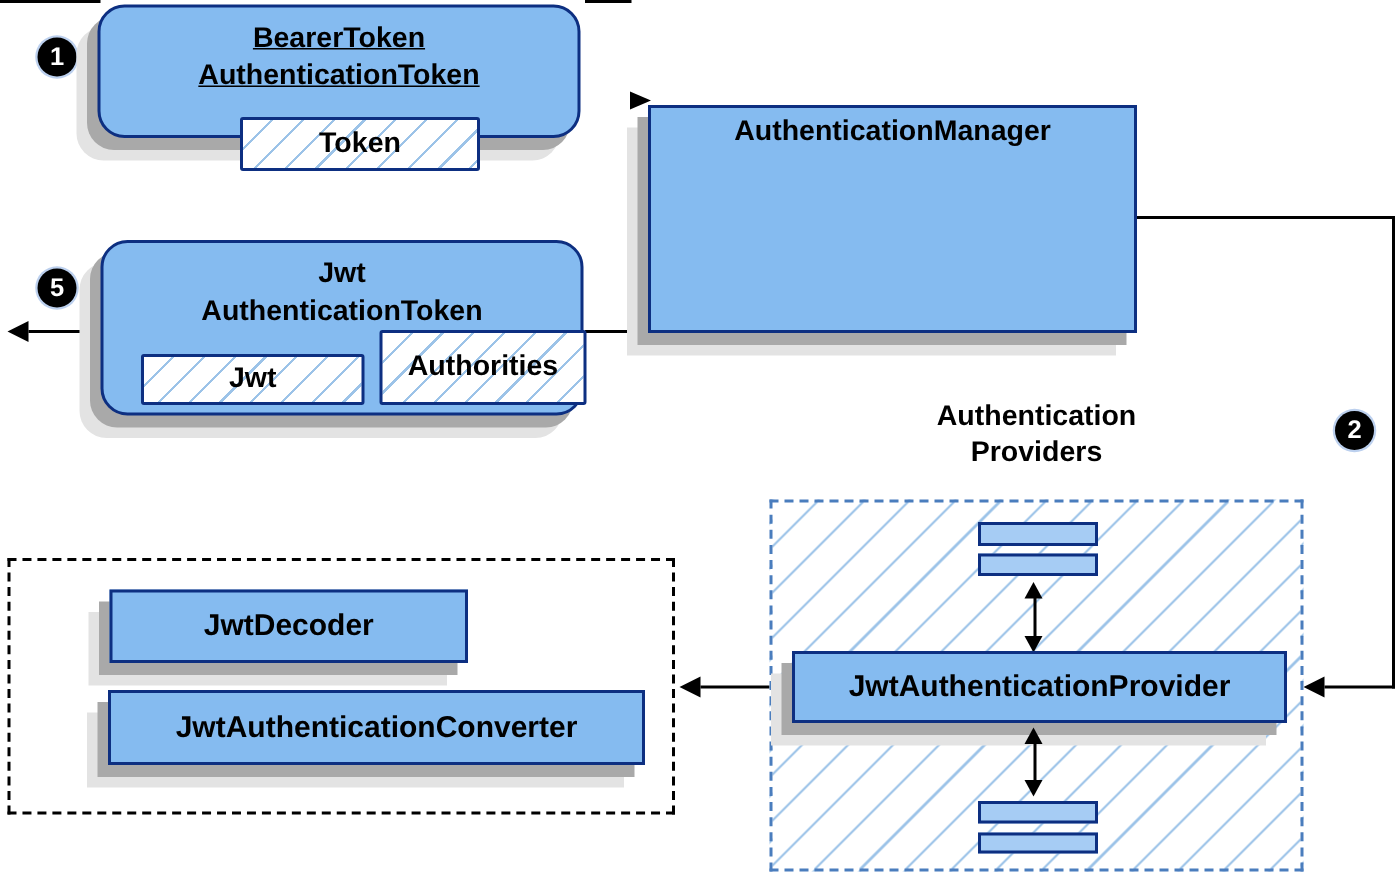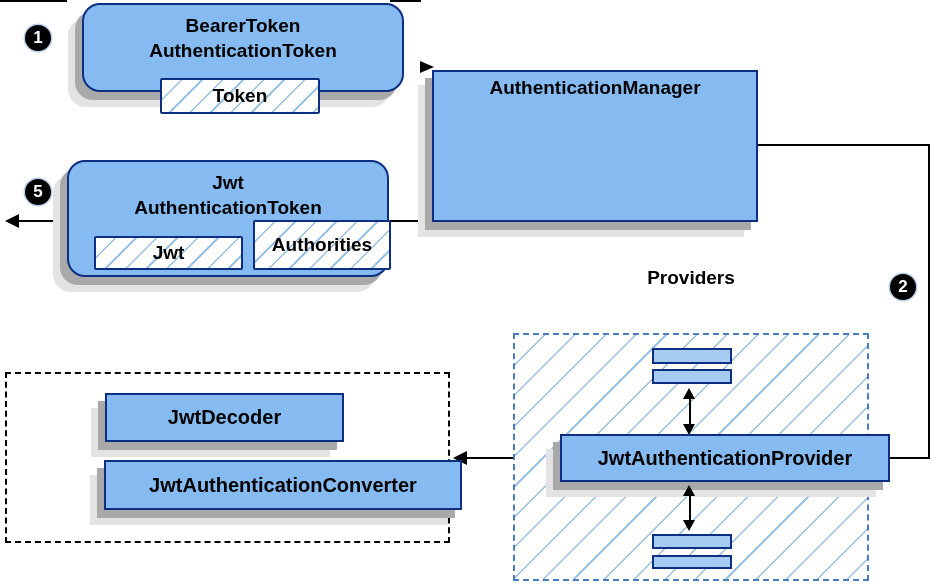--- a/index.html
+++ b/index.html
@@ -23,21 +23,21 @@
   .vline{position:absolute;width:2px;background:var(--line);}
   .head-right{position:absolute;width:0;height:0;border-top:6px solid transparent;border-bottom:6px solid transparent;border-left:14px solid var(--line);}
   .head-left{position:absolute;width:0;height:0;border-top:7px solid transparent;border-bottom:7px solid transparent;border-right:14px solid var(--line);}
   .head-up{position:absolute;width:0;height:0;border-left:6px solid transparent;border-right:6px solid transparent;border-bottom:11px solid var(--line);}
   .head-down{position:absolute;width:0;height:0;border-left:6px solid transparent;border-right:6px solid transparent;border-top:11px solid var(--line);}
 
   .node{position:absolute;background:var(--node-fill);border:2px solid var(--node-border);color:#000;font-weight:bold;}
   .shadow{box-shadow:-7px 8px 0 var(--shadow-dark),-14px 15px 0 var(--shadow-light);}
   .rounded{border-radius:18px;}
   .node .title{width:100%;text-align:center;font-size:19px;line-height:25px;}
-  .center-flex{display:flex;align-items:center;justify-content:center;margin-left:32px;}
+  .center-flex{display:flex;align-items:center;justify-content:center;}
 
   .chip{position:absolute;background:#fff;border:2px solid var(--node-border);border-radius:2px;
         display:flex;align-items:center;justify-content:center;
         font-weight:bold;font-size:19px;color:#000;}
   .hatch-sm{background-image:repeating-linear-gradient(135deg,rgba(0,0,0,0) 0px,rgba(0,0,0,0) 13px,var(--hatch-line) 13px,var(--hatch-line) 14.5px);background-color:#fff;margin-left:16px;}
   .hatch-lg{background-image:repeating-linear-gradient(135deg,rgba(0,0,0,0) 0px,rgba(0,0,0,0) 20px,var(--hatch-line) 20px,var(--hatch-line) 21.5px);background-color:#fff;}
 
   .badge{position:absolute;width:26px;height:26px;border-radius:50%;background:var(--badge-bg);color:var(--badge-text);
          font-weight:bold;font-size:17px;display:flex;align-items:center;justify-content:center;
          box-shadow:0 0 0 1.5px rgba(133,170,224,.55);}
@@ -71,21 +71,21 @@
 
   <div class="hline" style="left:19px;top:220px;width:48px;"></div>
   <div class="head-left" style="left:5px;top:214px;"></div>
 
   <div class="badge" style="left:25px;top:25px;">1</div>
   <div class="badge" style="left:890px;top:274px;">2</div>
   <div class="badge" style="left:27px;top:407px;">3</div>
   <div class="badge" style="left:27px;top:475px;">4</div>
   <div class="badge" style="left:25px;top:179px;">5</div>
 
-  <div class="node rounded shadow" style="left:82px;top:3px;width:322px;height:89px;">
+  <div class="node rounded shadow" style="left:65px;top:3px;width:322px;height:89px;text-decoration:underline;">
     <div class="title" style="padding-top:8px;">
       <div>BearerToken</div>
       <div>AuthenticationToken</div>
     </div>
   </div>
   <div class="chip hatch-sm" style="left:144px;top:78px;width:160px;height:36px;">Token</div>
 
   <div class="node shadow" style="left:432px;top:70px;width:326px;height:152px;">
     <div class="title" style="padding-top:3px;">AuthenticationManager</div>
   </div>
@@ -93,20 +93,21 @@
   <div class="node rounded shadow" style="left:67px;top:160px;width:322px;height:117px;">
     <div class="title" style="padding-top:8px;">
       <div>Jwt</div>
       <div>AuthenticationToken</div>
     </div>
   </div>
   <div class="chip hatch-sm" style="left:78px;top:236px;width:149px;height:34px;">Jwt</div>
   <div class="chip hatch-sm" style="left:237px;top:220px;width:138px;height:50px;">Authorities</div>
 
   <div class="heading" style="left:556px;top:266px;width:270px;">
+    <div>Authentication</div>
     <div>Providers</div>
   </div>
 
   <div class="group-dashed-blue hatch-lg" style="left:513px;top:333px;width:356px;height:248px;"></div>
 
   <div class="bar" style="left:652px;top:348px;width:80px;height:16px;"></div>
   <div class="bar" style="left:652px;top:369px;width:80px;height:15px;"></div>
 
   <div class="head-up" style="left:683px;top:388px;"></div>
   <div class="vline" style="left:689px;top:398px;height:26px;"></div>

